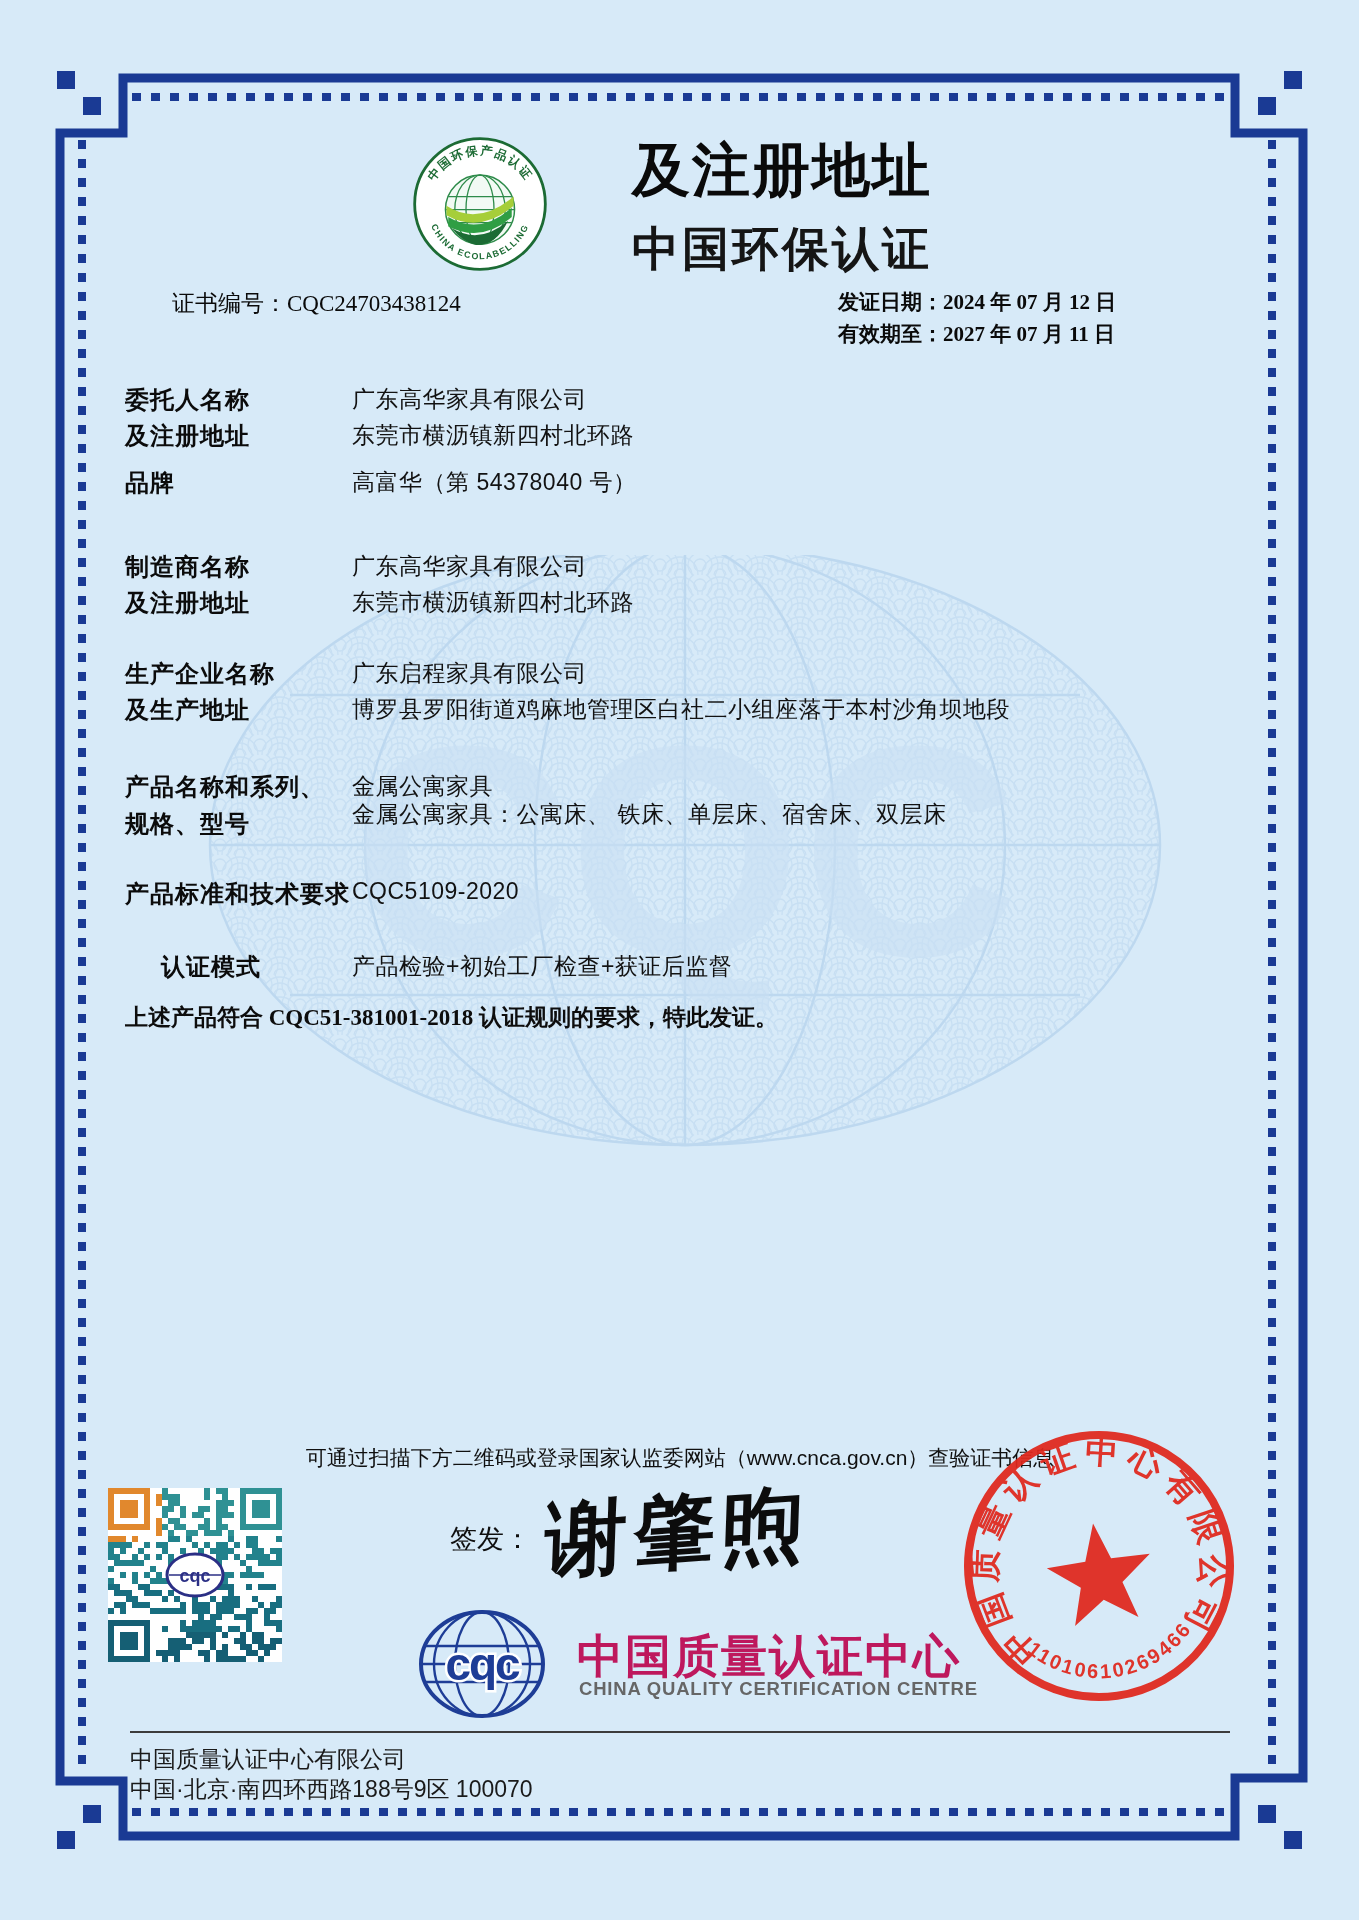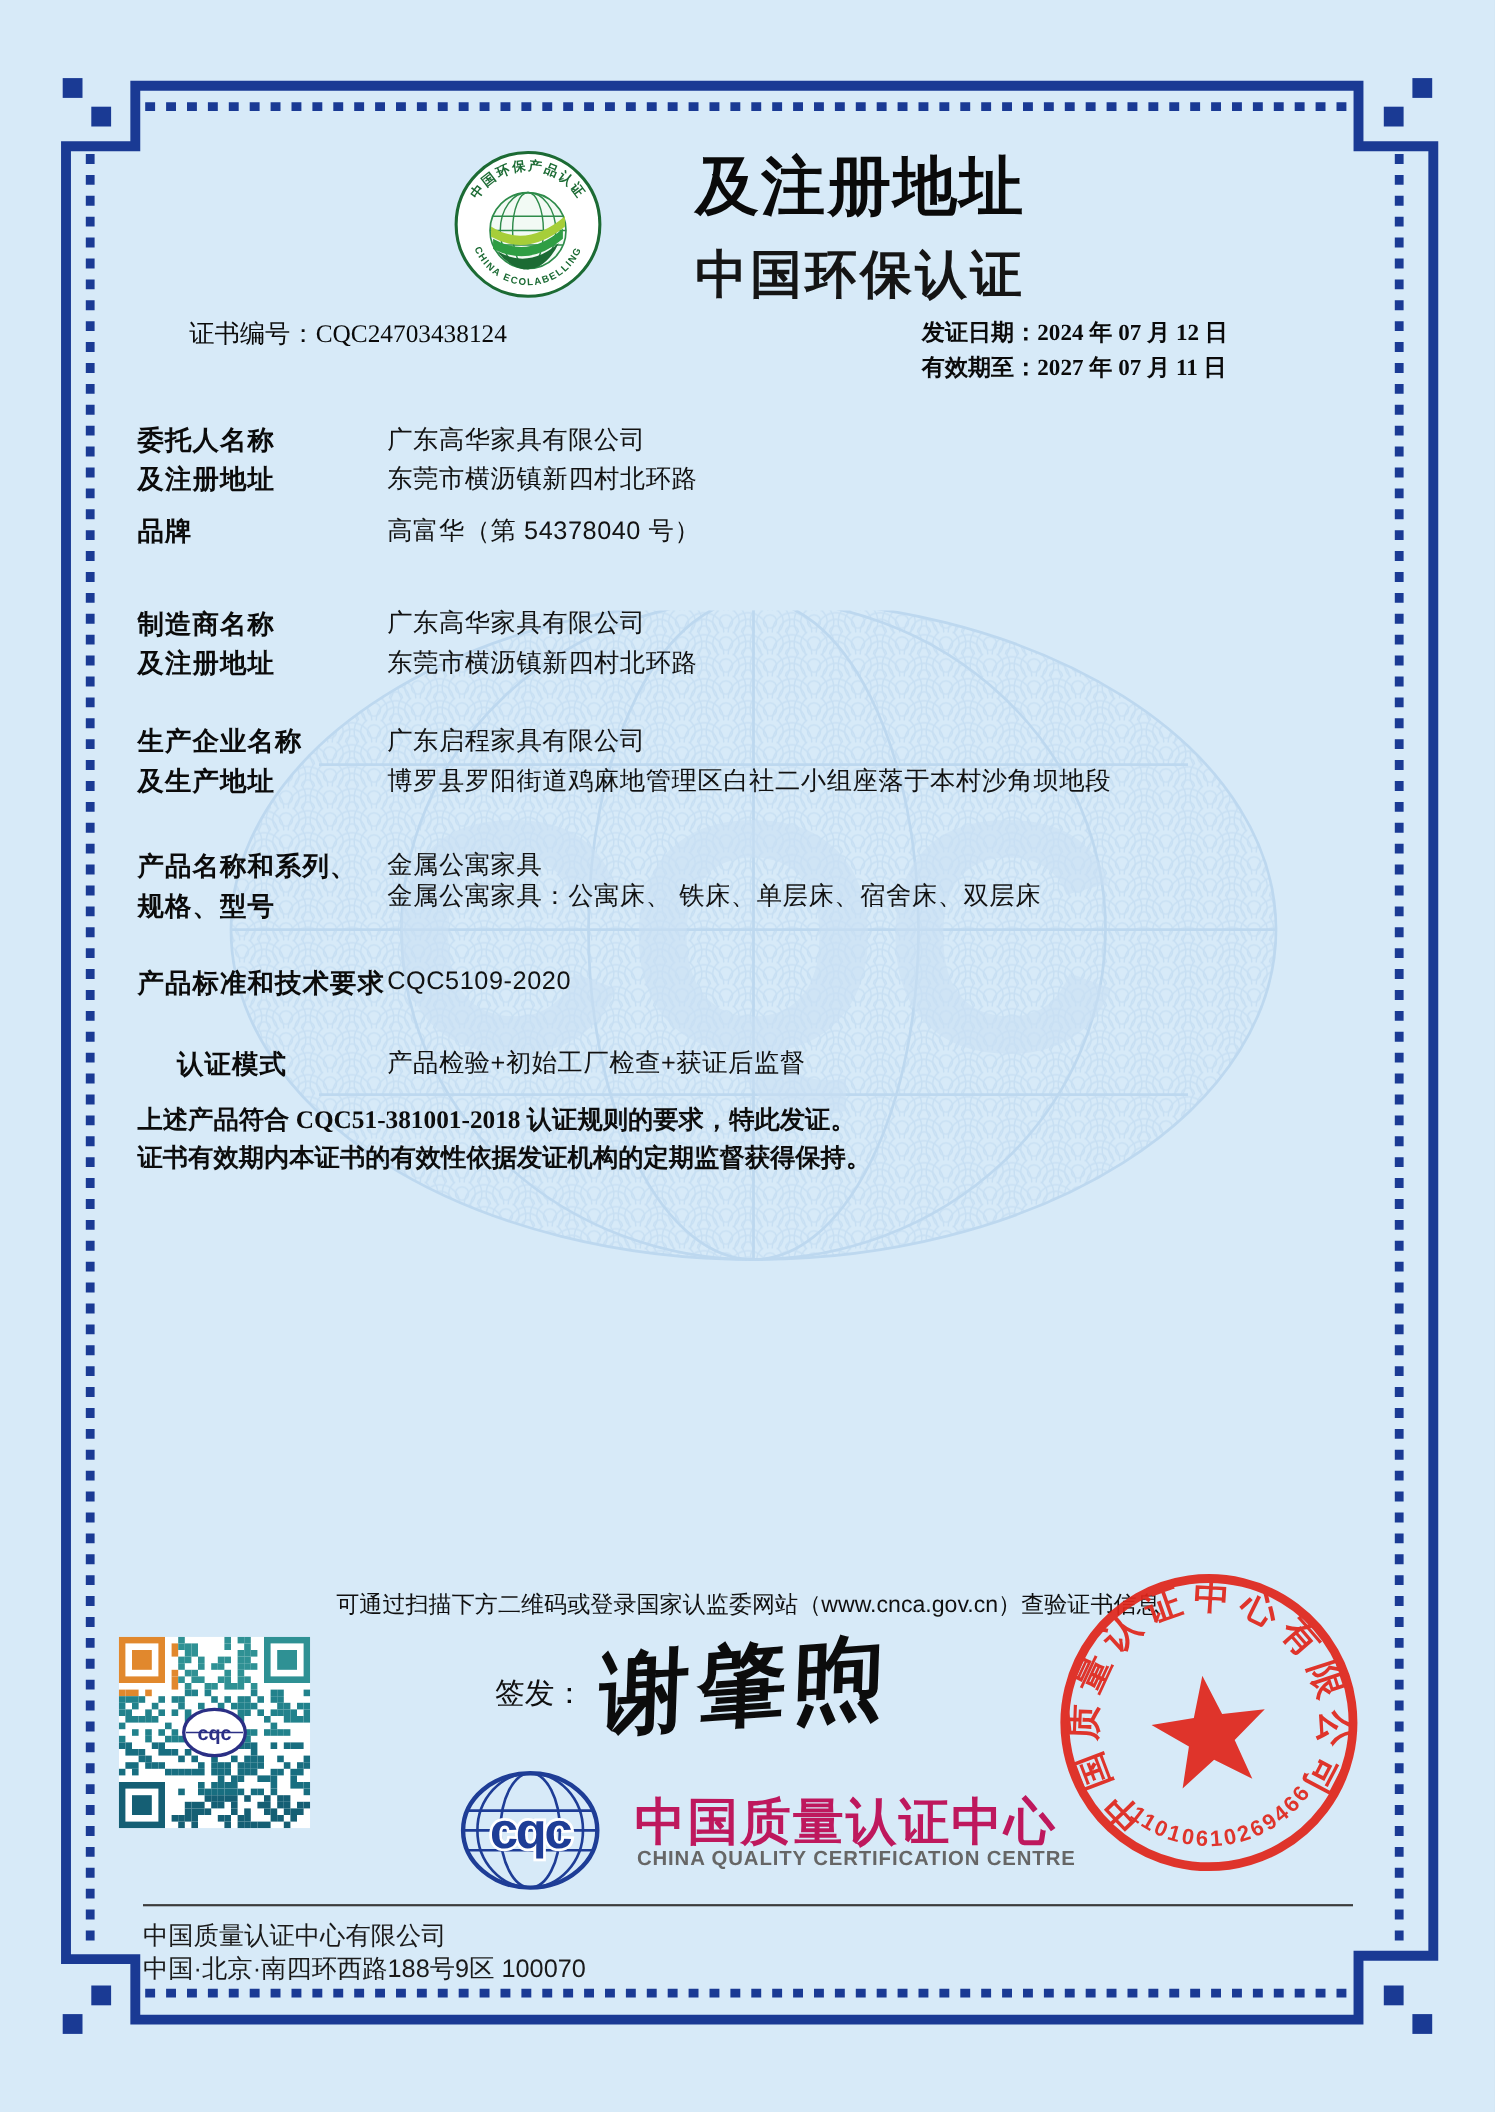--- a/index.html
+++ b/index.html
@@ -142,21 +142,20 @@
       <div class="field-label" style="left: 125px; top: 808px;">规格、型号</div>
       <div class="field-value" style="left: 352px; top: 771px;">金属公寓家具</div>
       <div class="field-value" style="left: 352px; top: 799px;">金属公寓家具：公寓床、 铁床、单层床、宿舍床、双层床</div>
       <div class="field-label" style="left: 125px; top: 878px;">产品标准和技术要求</div>
       <div class="field-value" style="left: 352px; top: 878px;">CQC5109-2020</div>
       <div class="field-label" style="left: 125px; top: 951px; margin-left: 36px;">认证模式</div>
       <div class="field-value" style="left: 352px; top: 951px;">产品检验+初始工厂检查+获证后监督</div>
     </div>
 
   <div class="statement" style="top:1002px;">上述产品符合 CQC51-381001-2018 认证规则的要求，特此发证。</div>
-  <div class="statement" style="top:1037px;">证书有效期内本证书的有效性依据发证机构的定期监督获得保持。</div>
 
   <div id="verify-note">可通过扫描下方二维码或登录国家认监委网站（www.cnca.gov.cn）查验证书信息</div>
 
   <svg id="qr" class="abs" style="left:108px;top:1488px;" width="174" height="174" viewBox="0 0 174 174">
       <rect width="174" height="174" fill="#ffffff"></rect>
       <rect x="54" y="0" width="6" height="6" fill="#2f9194"></rect>
       <rect x="96" y="0" width="6" height="6" fill="#2f9194"></rect>
       <rect x="108" y="0" width="6" height="6" fill="#2f9194"></rect>
       <rect x="114" y="0" width="6" height="6" fill="#2f9194"></rect>
       <rect x="48" y="6" width="6" height="6" fill="#e1882d"></rect>

